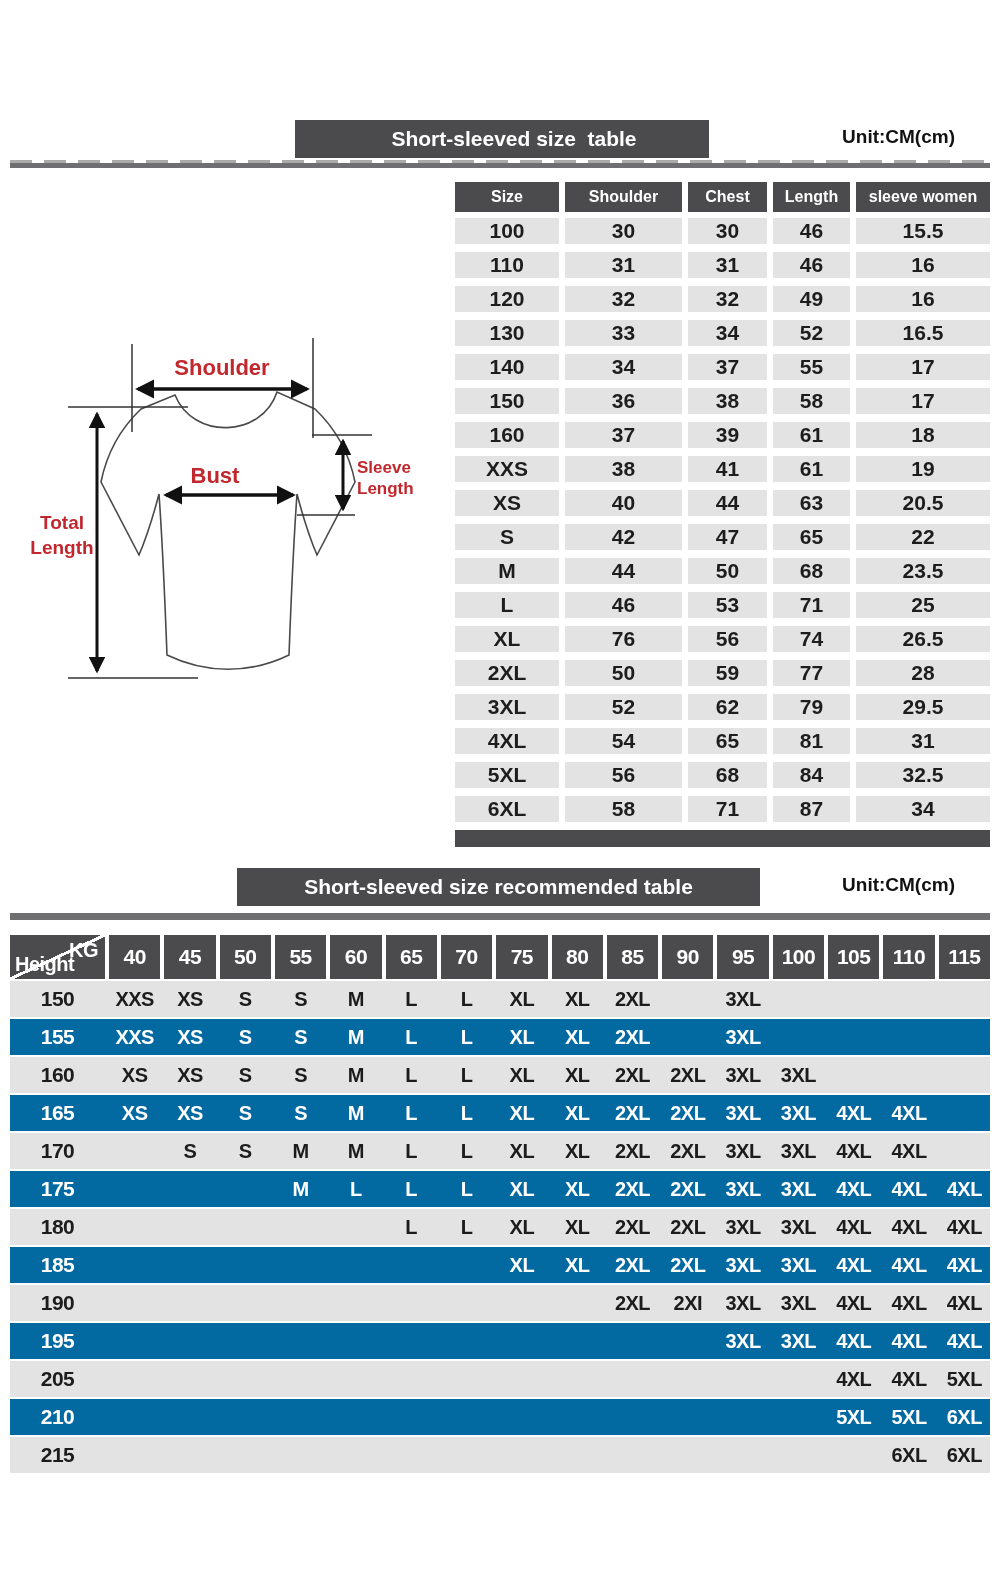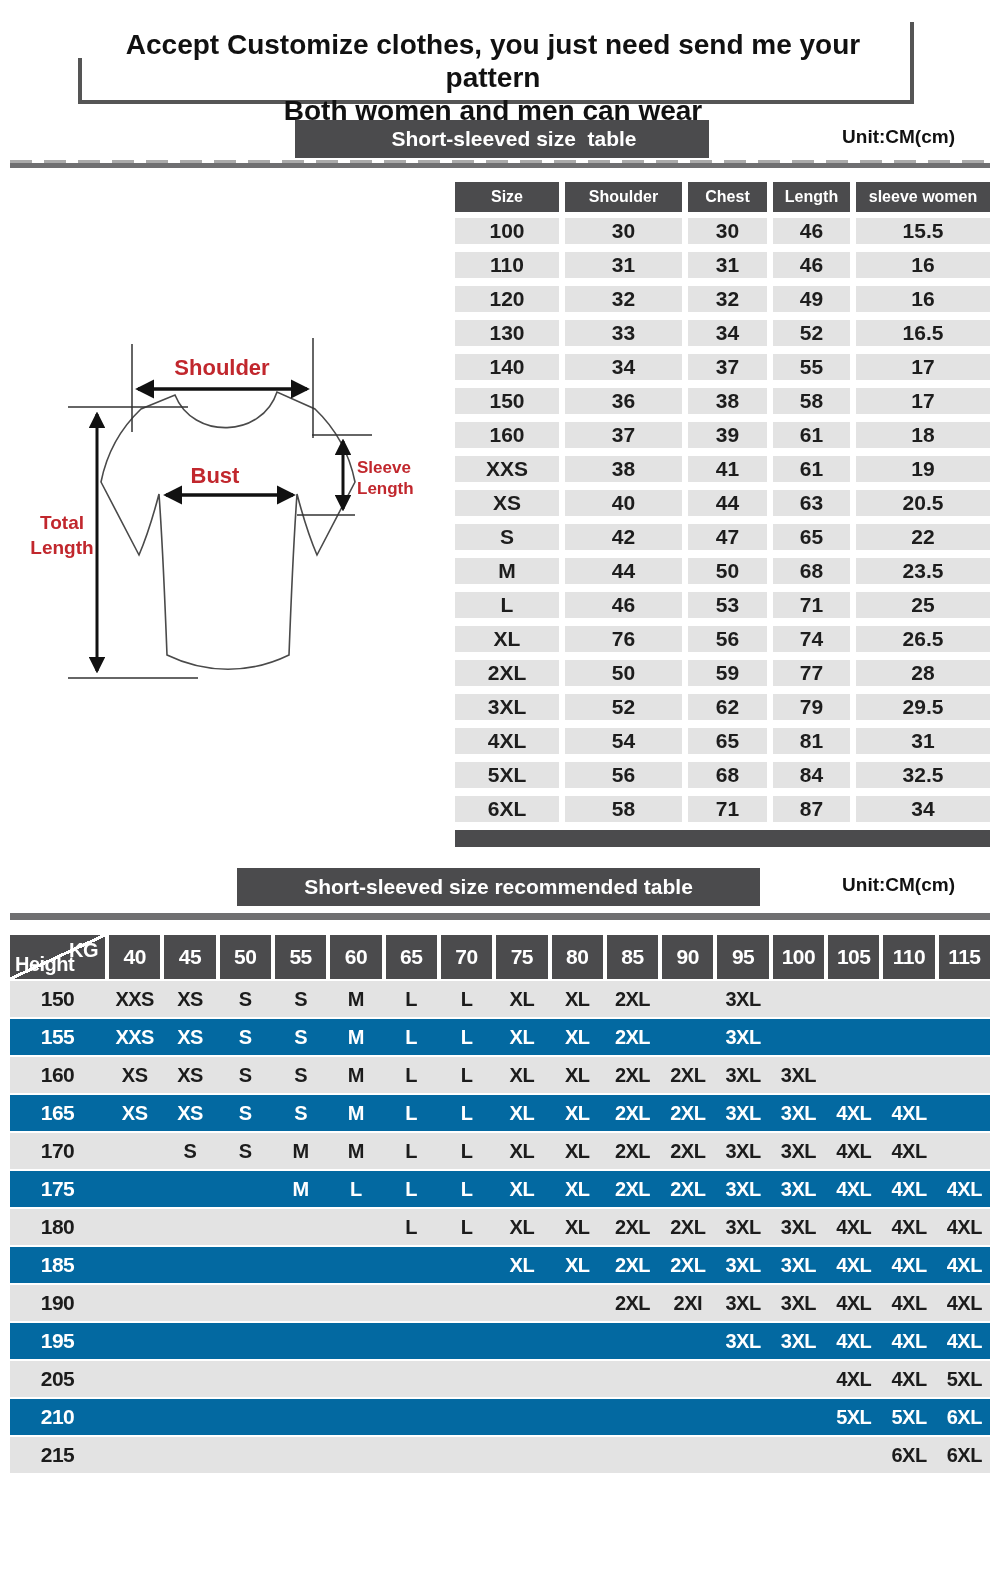--- a/index.html
+++ b/index.html
@@ -66,29 +66,20 @@
   .f-note{position:absolute;left:115px;top:32px;font-size:21px;color:#111;}
   .f-inch{position:absolute;left:690px;top:34px;font-size:20px;color:#111;}
 
   svg text{font-family:"Liberation Sans",sans-serif;font-weight:bold;}
 </style>
 </head>
 <body>
 
 <div id="page">
 
-  <div class="top-header">
-    <div class="th-line th-right"></div>
-    <div class="th-line th-bottom"></div>
-    <div class="th-line th-left"></div>
-    <div class="th-text">
-      <div>Accept Customize clothes, you just need send me your pattern</div>
-      <div>Both women and men can wear</div>
-    </div>
-  </div>
 
   <div class="sec-row" style="top:120px;">
     <div class="sec-box sec1-box pre">Short-sleeved size  table</div>
     <div class="unit">Unit:CM(cm)</div>
   </div>
 
   <div class="divider1">
     <div class="dash"></div>
       <div class="solid"></div>
   </div>

